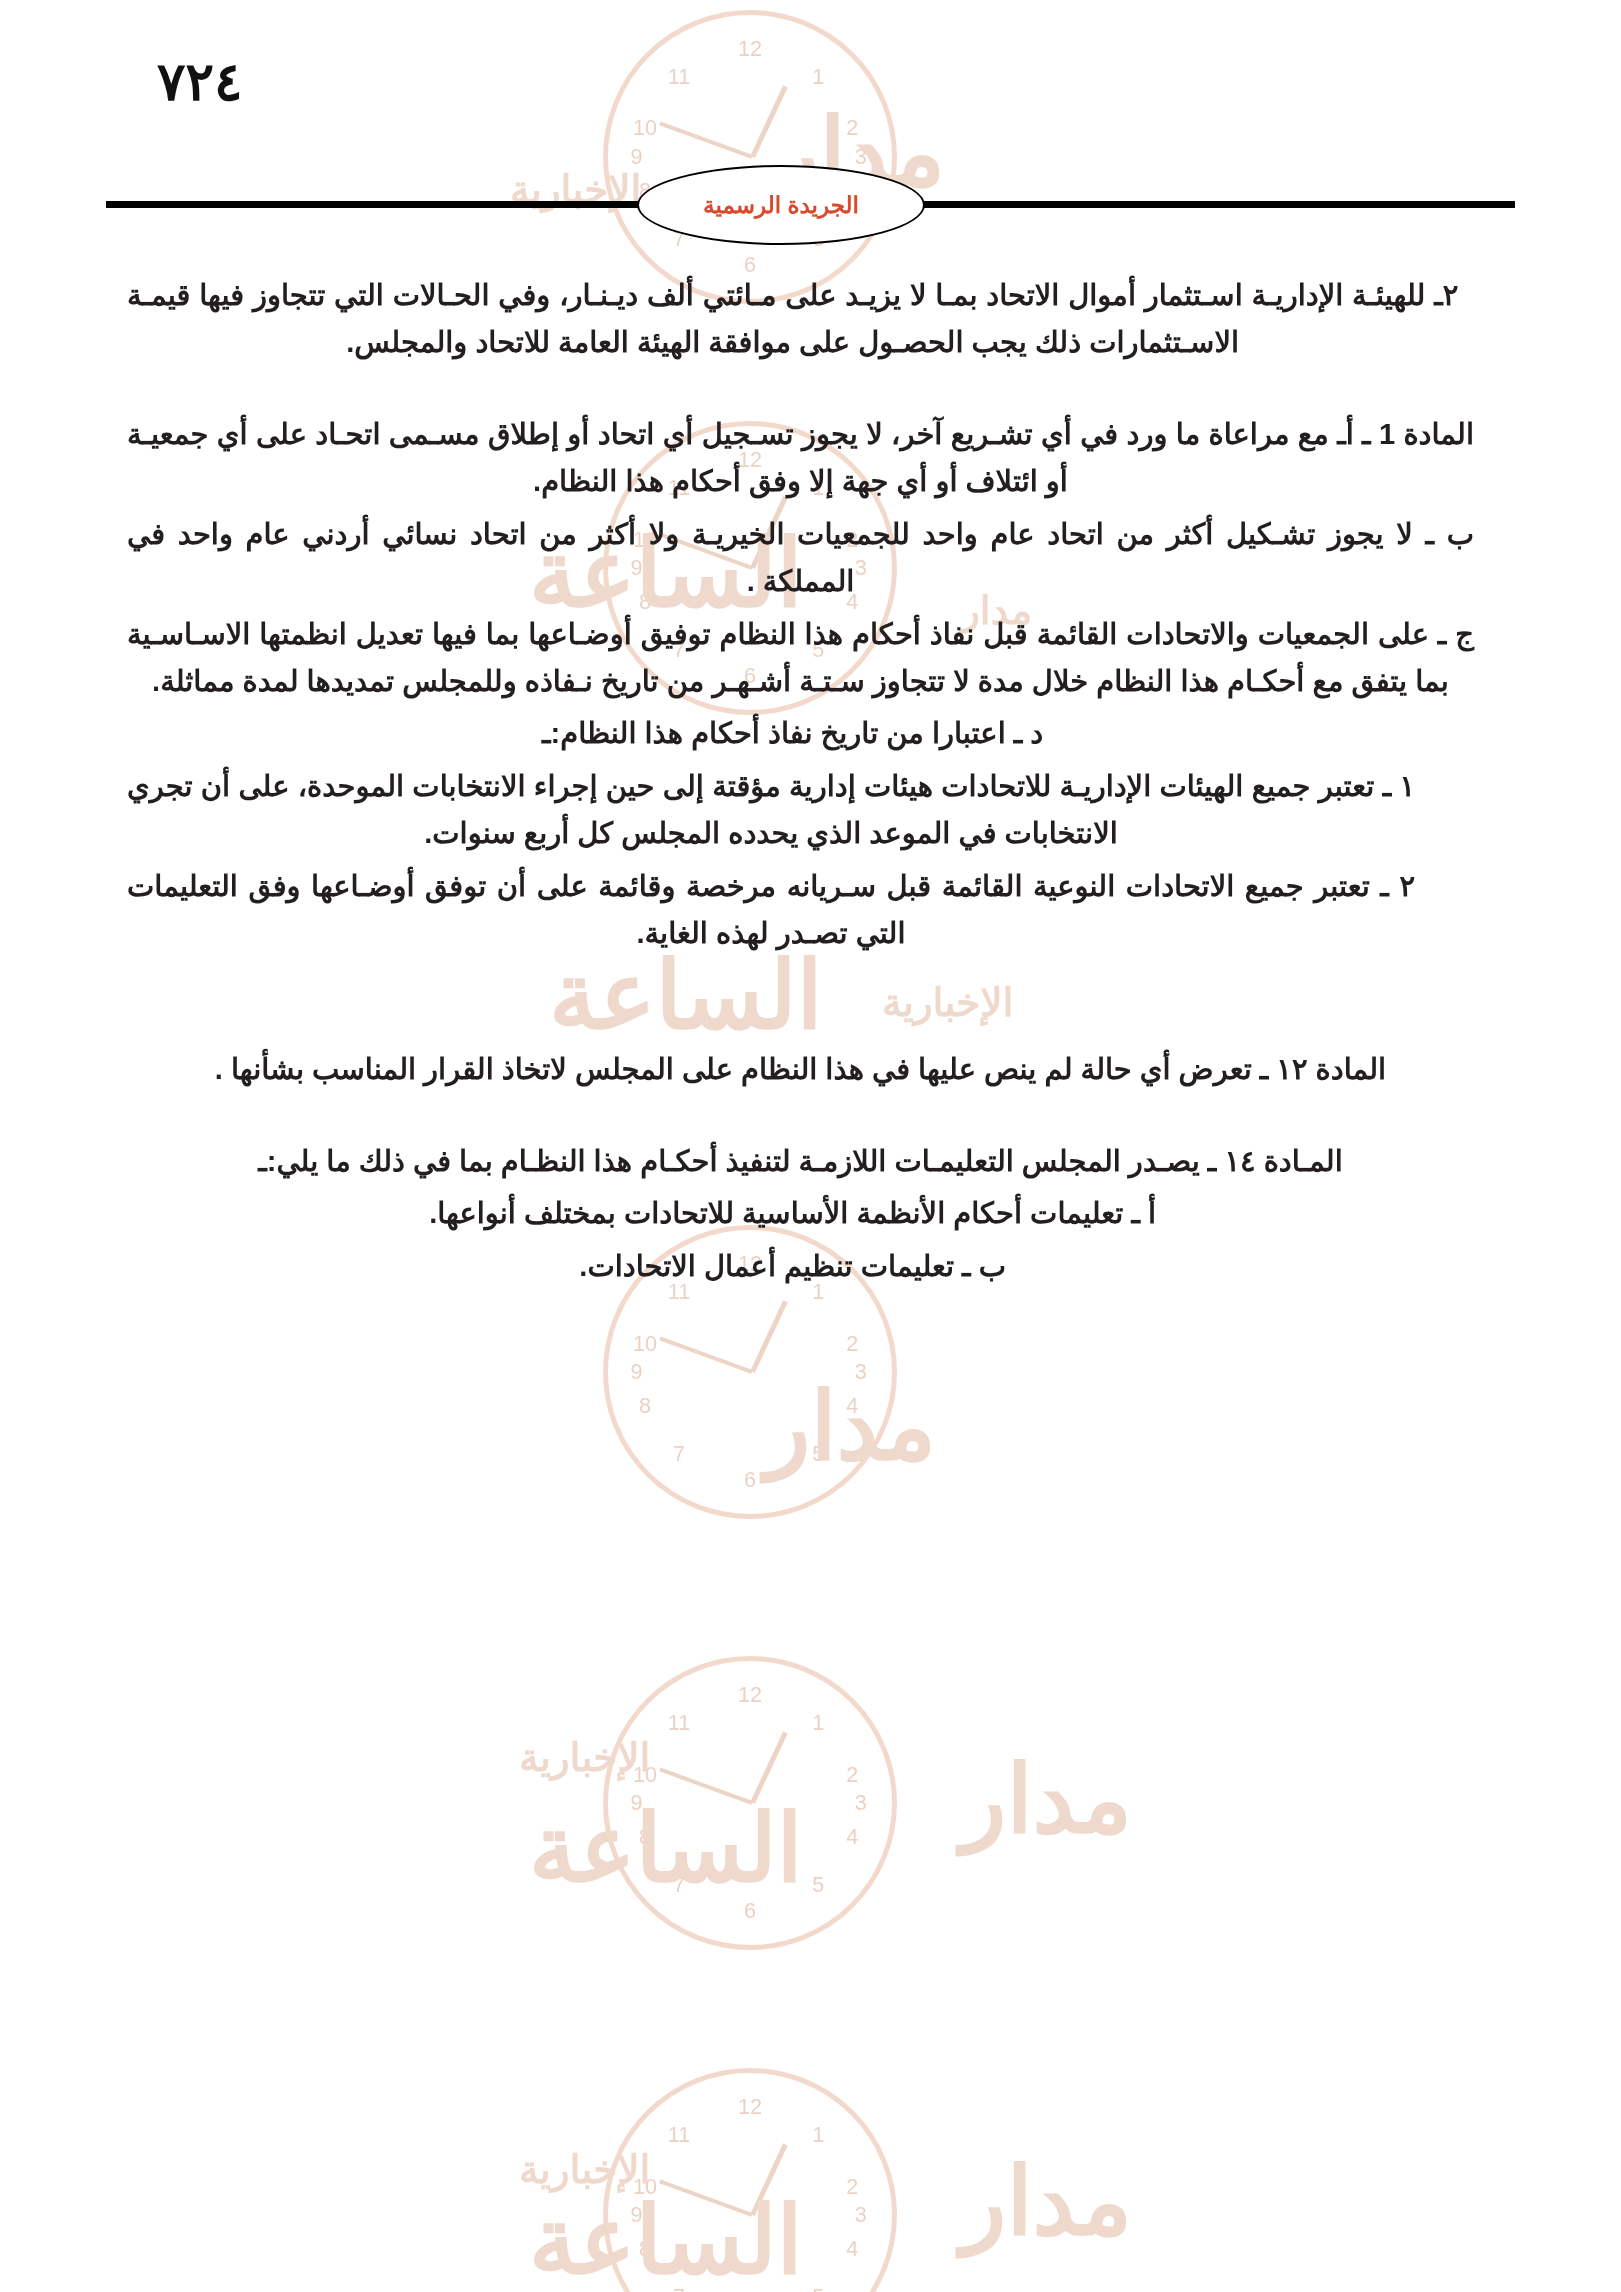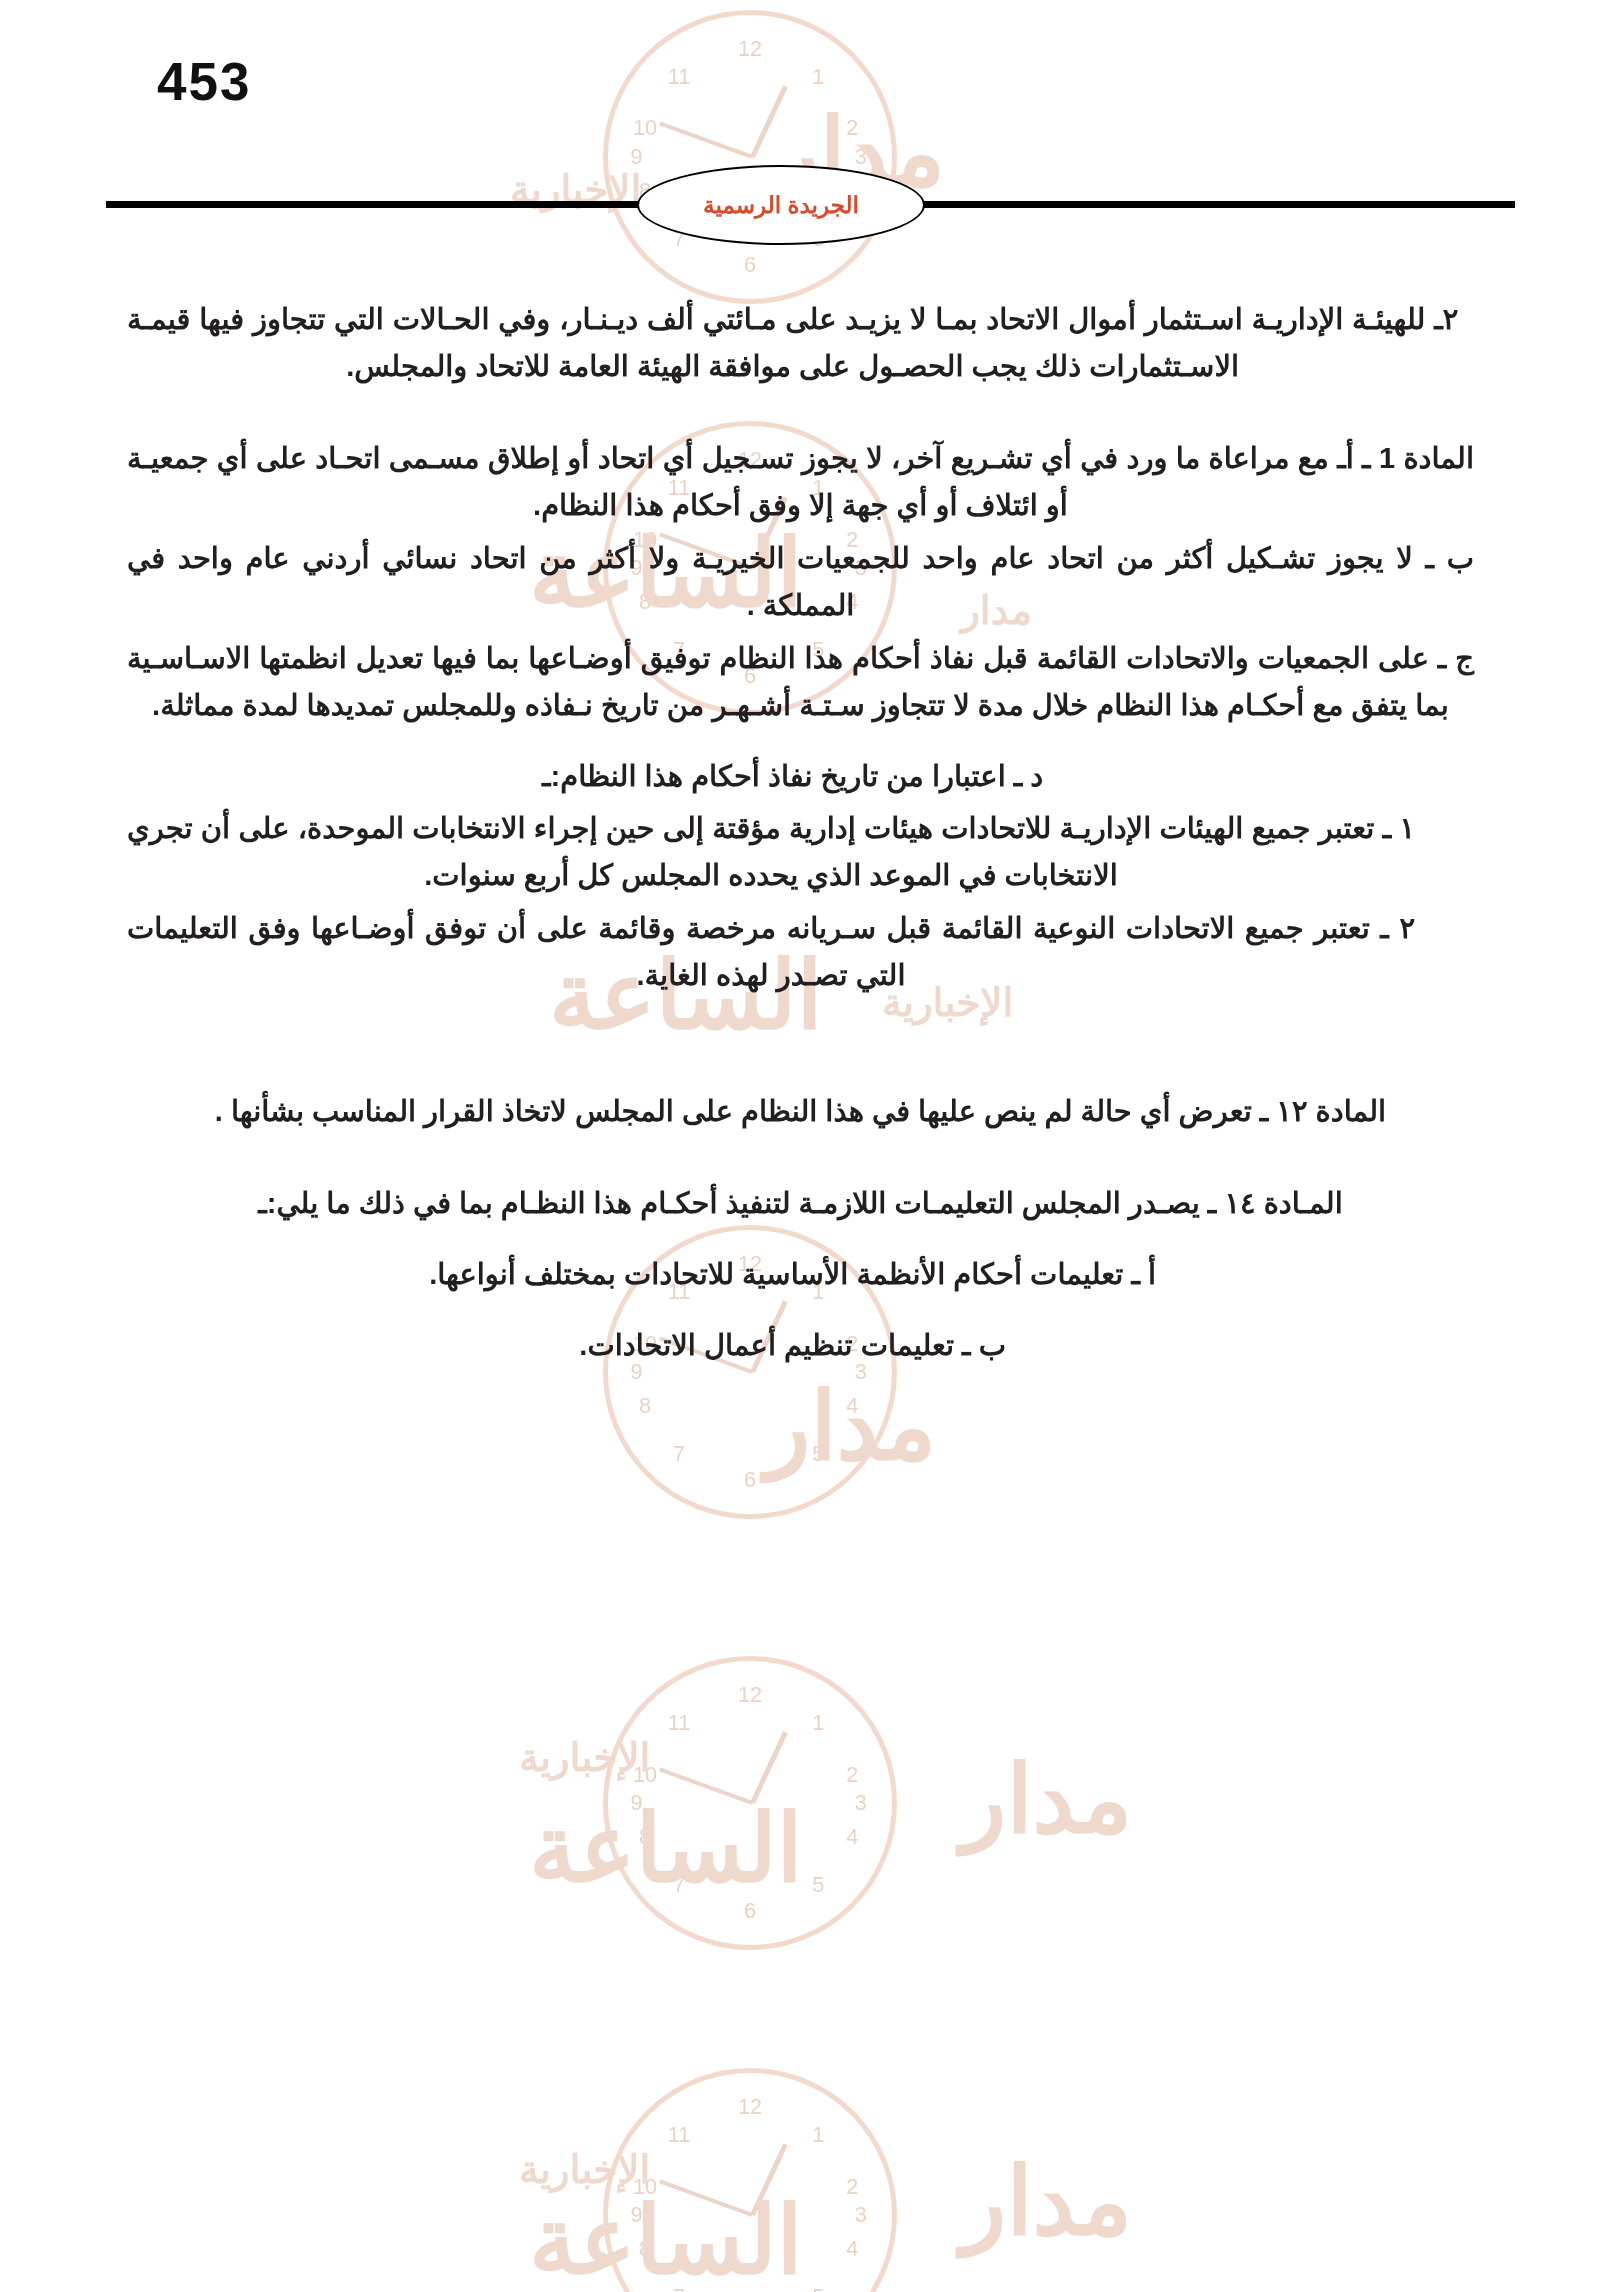--- a/index.html
+++ b/index.html
@@ -113,21 +113,21 @@
     font-size: 29px;
     font-weight: bold;
     line-height: 1.62;
     text-align: justify;
     text-align-last: center;
     margin: 0 0 25.5px 0;
     direction: rtl;
   }
   .para.gap-lg { margin-bottom: 45px; }
   .para.tight { margin-bottom: 5.9px; }
-  .para.indent-1 { padding-right: 15.7px; margin-top: 24px; }
+  .para.indent-1 { padding-right: 15.7px; }
   .para.indent-2 { padding-right: 59px; }
   .spacer-big { height: 63px; }
 </style>
 </head>
 <body>
 
 <div class="page">
 
   <div class="wm-layer">
 
@@ -241,21 +241,21 @@
     <div class="wm-text wm-arabic-big" style="top:1794px; left:529px;">الساعة</div>
     <div class="wm-text wm-arabic-big" style="top:1745px; left:961px;">مدار</div>
 
     <div class="wm-text wm-arabic-small" style="top:2147px; left:519px;">الإخبارية</div>
     <div class="wm-text wm-arabic-big" style="top:2186px; left:529px;">الساعة</div>
     <div class="wm-text wm-arabic-big" style="top:2147px; left:961px;">مدار</div>
   </div>
 
   <div class="content">
 
-    <div class="page-number">453</div>
+    <div class="page-number">٧٢٤</div>
 
     <div class="rule"></div>
 
     <div class="oval">
       <span>الجريدة الرسمية</span>
     </div>
 
     <div class="body">
 
       <p class="para indent-1 gap-lg">٢ـ للهيئـة الإداريـة اسـتثمار أموال الاتحاد بمـا لا يزيـد على مـائتي ألف ديـنـار، وفي الحـالات التي تتجاوز فيها قيمـة الاسـتثمارات ذلك يجب الحصـول على موافقة الهيئة العامة للاتحاد والمجلس.</p>

